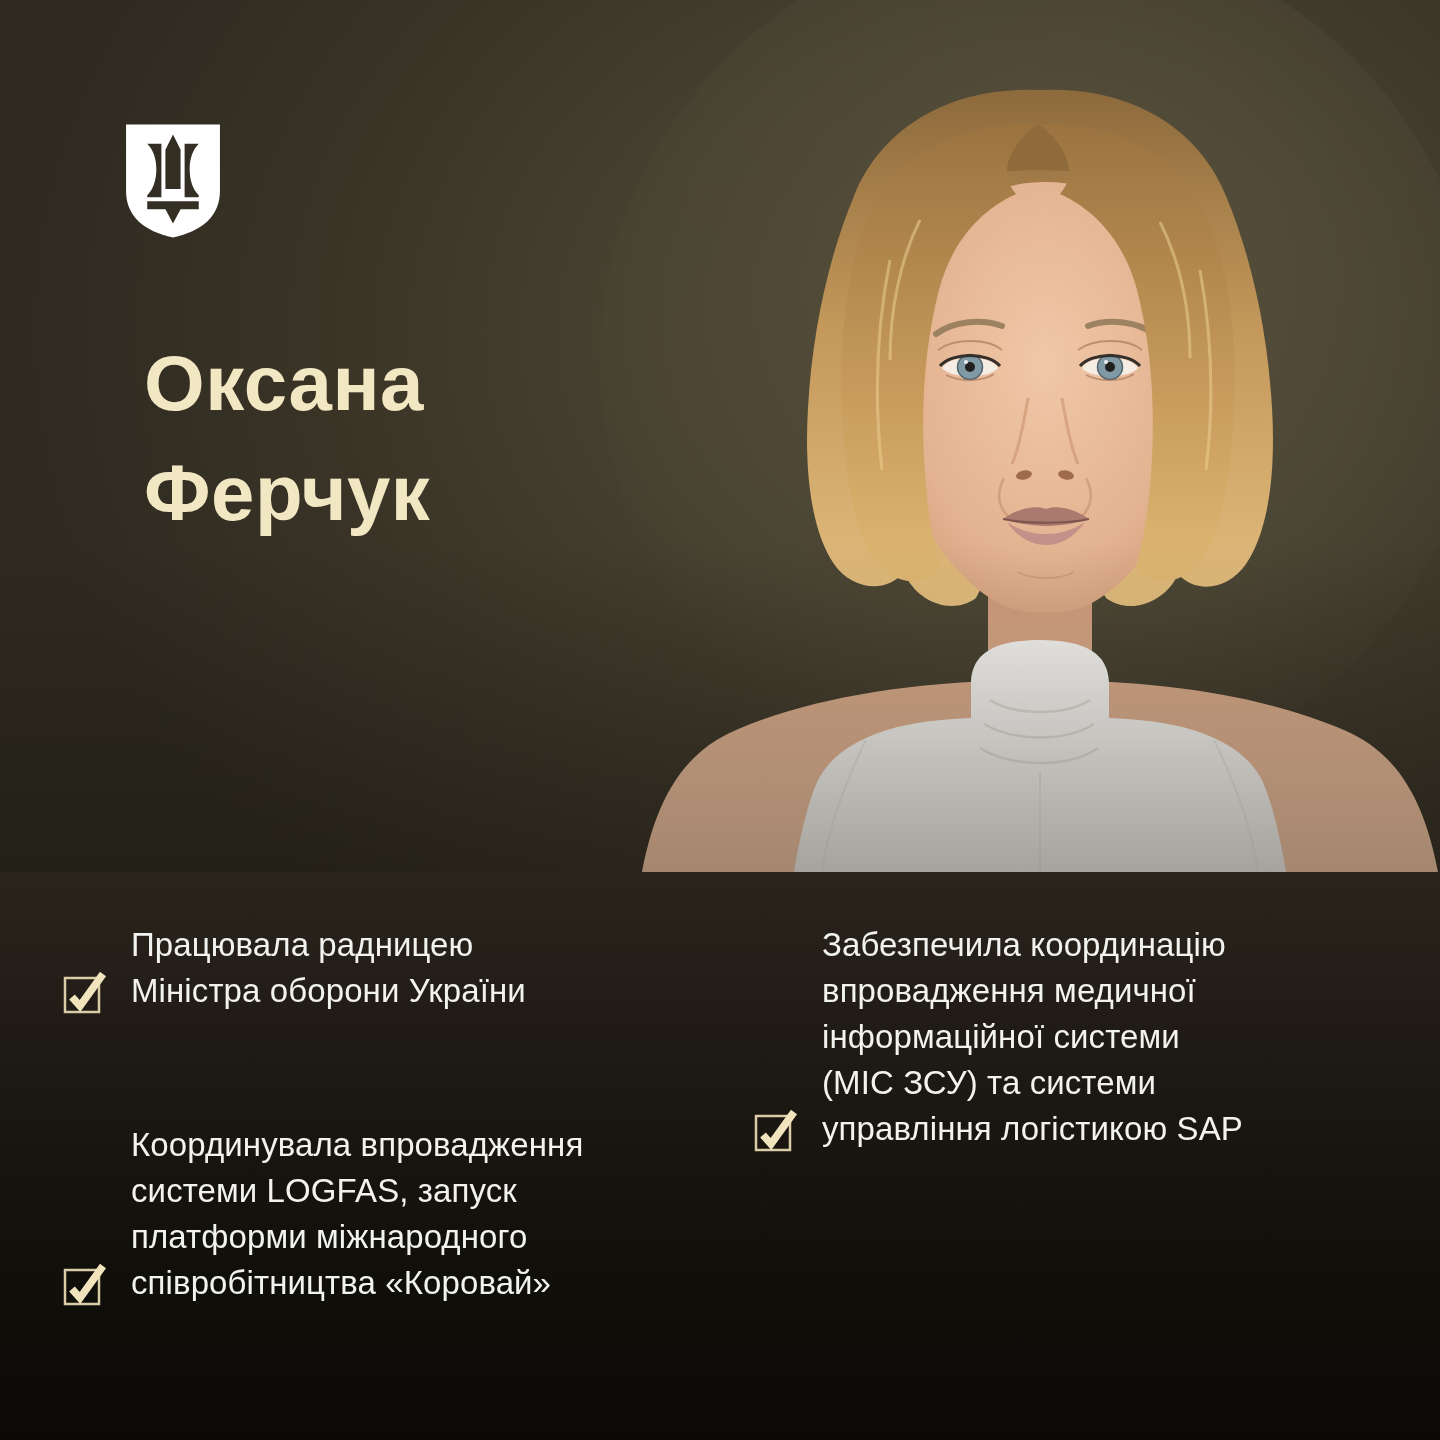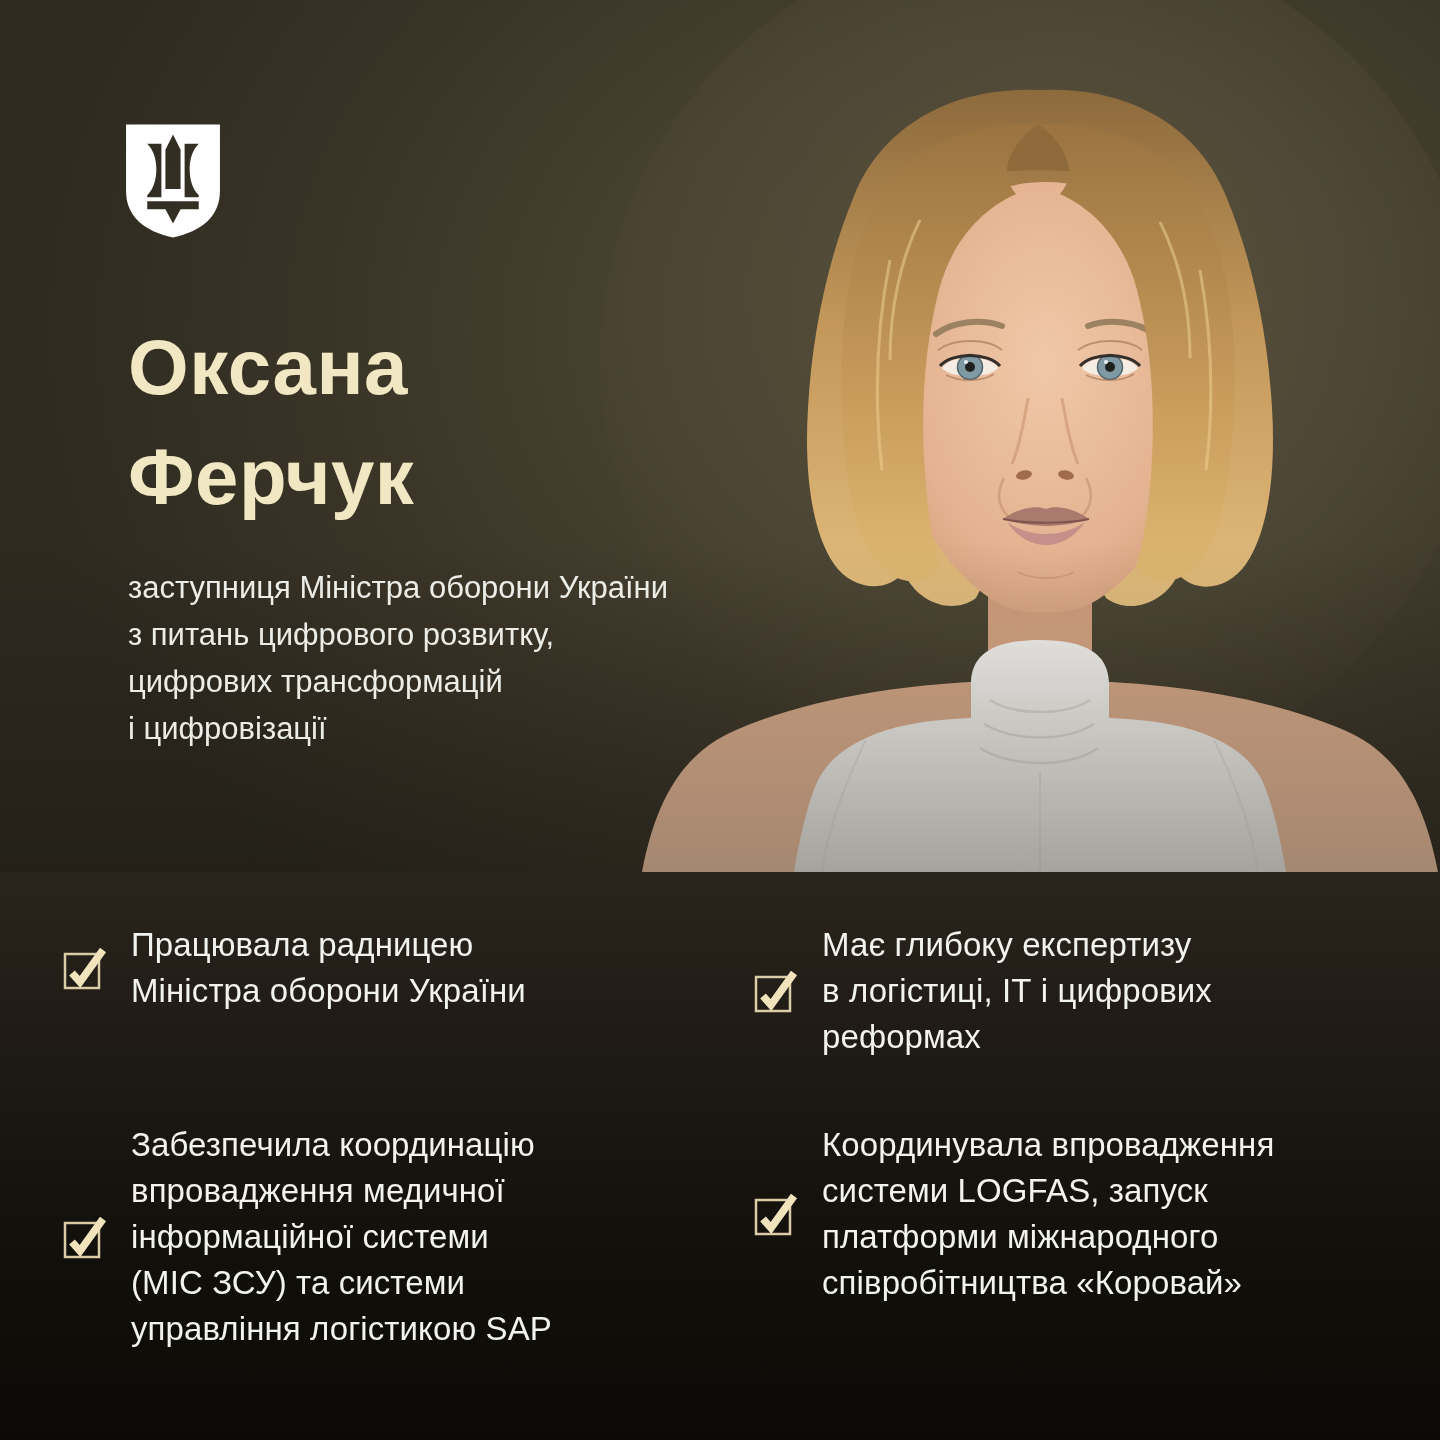--- a/index.html
+++ b/index.html
@@ -14,37 +14,37 @@
       radial-gradient(980px 760px at 69% 38%, #4e4834 0%, #474130 38%, #3a3427 68%, #2e2a20 100%);
   }
   .hero::after{
     content:"";position:absolute;left:0;top:0;width:100%;height:100%;
     background:linear-gradient(180deg, rgba(0,0,0,0) 62%, rgba(12,10,6,.30) 100%);
     pointer-events:none;
   }
   .portrait{position:absolute;top:0;right:0;width:880px;height:872px;display:block;}
   .logo{position:absolute;top:118px;left:120px;width:106px;height:124px;display:block;}
   .person-name{
-    position:absolute;left:128px;top:312px;margin:0;
+    position:absolute;left:128px;top:312px;margin:16px;
     font-size:78px;line-height:110px;font-weight:700;letter-spacing:.5px;
     color:#f2e7c3;white-space:pre-line;z-index:2;
   }
   .person-role{
     position:absolute;left:128px;top:564px;margin:0;
     font-size:31px;line-height:47px;font-weight:400;
     color:#ebede6;white-space:pre-line;z-index:2;
   }
   
   .facts{
     position:absolute;top:872px;left:0;width:1440px;height:568px;box-sizing:border-box;
     background:linear-gradient(180deg,#2a241c 0%, #1d1913 35%, #110f0a 70%, #0c0a06 100%);
     display:grid;grid-template-columns:1fr 1fr;grid-template-rows:200px auto;
     column-gap:44px;padding:50px 40px 0 62px;align-items:start;
   }
-  .fact{display:flex;gap:23px;align-items:center;}
+  .fact{display:flex;gap:23px;align-items:flex-end;}
   .fact .checkbox{flex:0 0 auto;margin-top:-3px;}
   .fact p{
     margin:0;font-size:33px;line-height:46px;font-weight:400;
     color:#f2f2ee;white-space:pre-line;letter-spacing:.1px;
   }
 </style>
 </head>
 <body>
 
 <div class="card">
@@ -183,46 +183,33 @@
       <path fill-rule="evenodd" fill="#ffffff" d="
         M6,6 H99 V72 C99,97 81,112 52.5,118 C24,112 6,97 6,72 Z
         M52.5,16 L60,31 V70 H45 V31 Z
         M27,25 C33,31 36,40 36,50 C36,61 33,70 27,76 L27,78 H41 V25 Z
         M78,25 C72,31 69,40 69,50 C69,61 72,70 78,76 L78,78 H64 V25 Z
         M27,82 H78 V90 H60 L52.5,104 L45,90 H27 Z"></path>
     </svg>
 
     <h1 class="person-name">Оксана
 Ферчук</h1>
-    <p class="person-role">заступниця Міністра оборони України
-з питань цифрового розвитку,
-цифрових трансформацій
-і цифровізації</p>
   </div>
 
   <div class="facts">
 
     <div class="fact">
       <svg class="checkbox" width="46" height="46" viewBox="0 0 46 46" aria-hidden="true">
         <rect x="3" y="10" width="34" height="34" fill="none" stroke="#d9cca6" stroke-width="2.5"></rect>
         <path d="M10 29 L18 38 L41 6" fill="none" stroke="#f1e4bc" stroke-width="7.5"></path>
       </svg>
       <p>Працювала радницею
 Міністра оборони України</p>
     </div>
 
-    <div class="fact">
-      <svg class="checkbox" width="46" height="46" viewBox="0 0 46 46" aria-hidden="true">
-        <rect x="3" y="10" width="34" height="34" fill="none" stroke="#d9cca6" stroke-width="2.5"></rect>
-        <path d="M10 29 L18 38 L41 6" fill="none" stroke="#f1e4bc" stroke-width="7.5"></path>
-      </svg>
-      <p>Має глибоку експертизу
-в логістиці, ІТ і цифрових
-реформах</p>
-    </div>
 
     <div class="fact">
       <svg class="checkbox" width="46" height="46" viewBox="0 0 46 46" aria-hidden="true">
         <rect x="3" y="10" width="34" height="34" fill="none" stroke="#d9cca6" stroke-width="2.5"></rect>
         <path d="M10 29 L18 38 L41 6" fill="none" stroke="#f1e4bc" stroke-width="7.5"></path>
       </svg>
       <p>Забезпечила координацію
 впровадження медичної
 інформаційної системи
 (МІС ЗСУ) та системи

